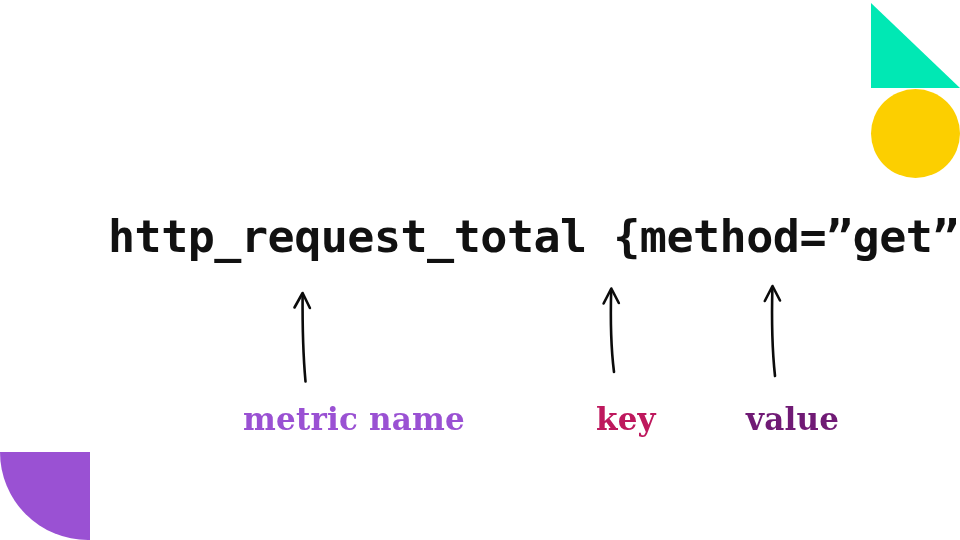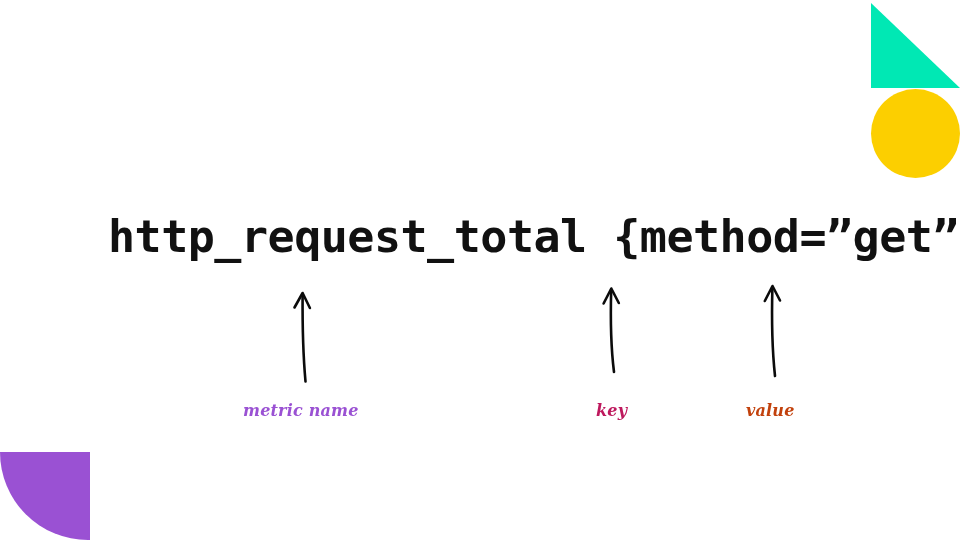--- a/index.html
+++ b/index.html
@@ -71,40 +71,39 @@
     top: 0;
     width: 960px;
     height: 540px;
     pointer-events: none;
   }
 
   
   .label {
     position: absolute;
     font-family: "DejaVu Serif", serif;
-    font-style: italic;
     font-weight: bold;
-    font-size: 16px;
+    font-size: 31px;
     letter-spacing: 0.2px;
     white-space: nowrap;
   }
   .label-metric {
     left: 243px;
     top: 401px;
     color: #9a51d3;
   }
   .label-key {
     left: 596px;
     top: 401px;
     color: #be185d;
   }
   .label-value {
     left: 746px;
     top: 401px;
-    color: #c2410c;
+    color: #701a75;
   }
 </style>
 </head>
 <body>
 
 <div id="slide">
 
   <div class="deco-triangle"></div>
   <div class="deco-circle"></div>
   <div class="deco-quarter"></div>

